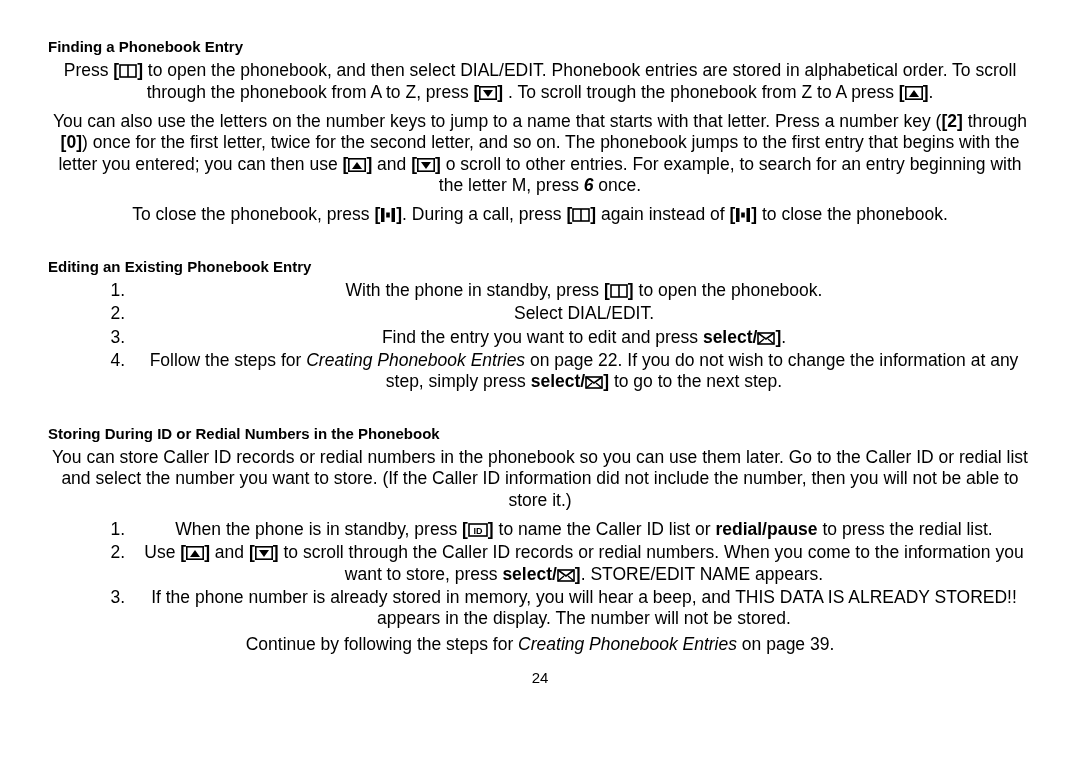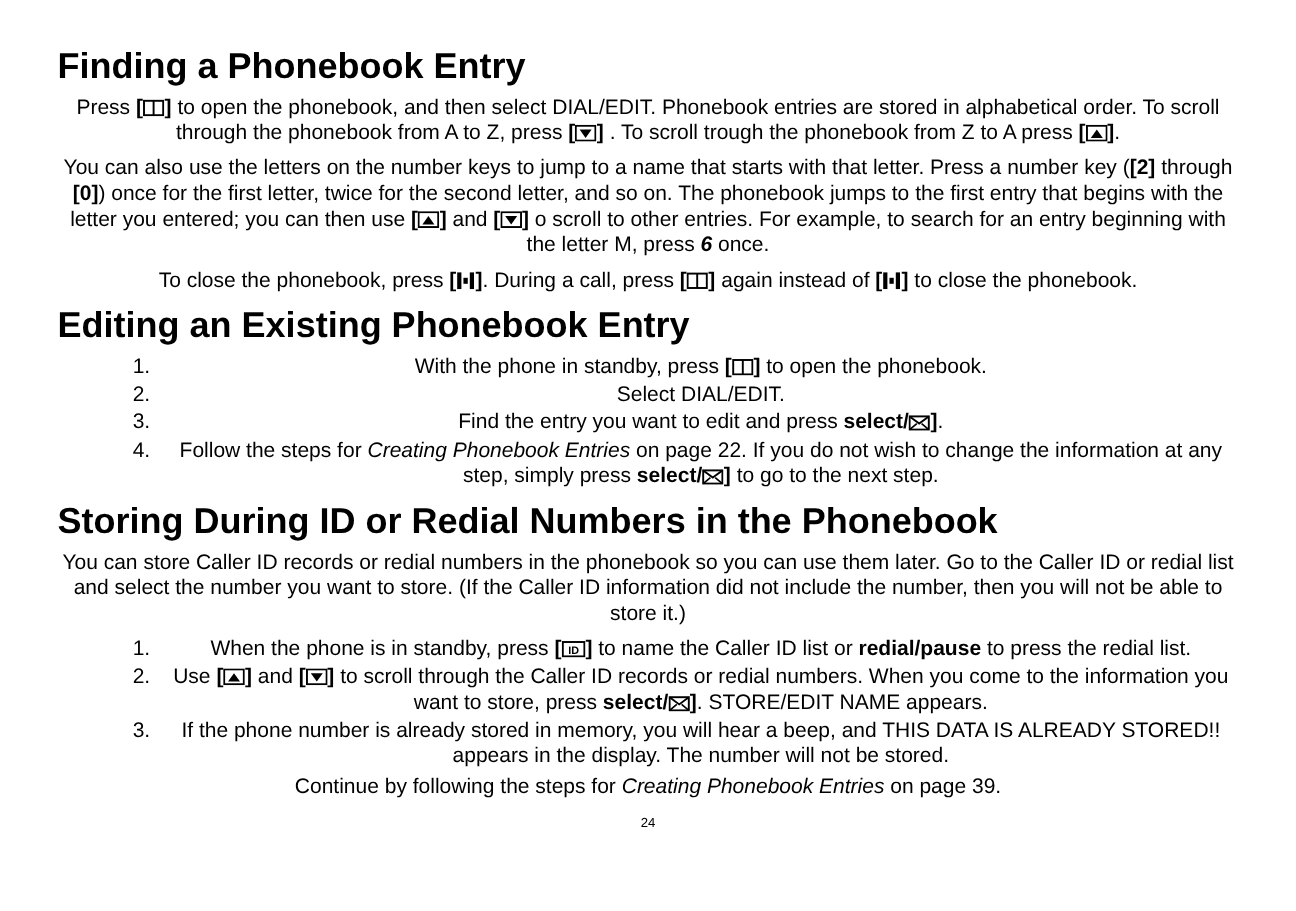--- a/index.html
+++ b/index.html
@@ -11,46 +11,46 @@
     width: 1080px;
     height: 759px;
     box-sizing: border-box;
     padding: 38px 48px 10px 48px;
     font-family: Arial, Helvetica, sans-serif;
     color: #000;
     font-size: 17.5px;
     line-height: 1.22;
   }
   h2 {
-    font-size: 30px;
+    font-size: 15px;
     font-weight: bold;
     margin: 0 0 4px 0;
     padding: 0;
   }
-  h2.gap-above { margin-top: 10px; }
+  h2.gap-above { margin-top: 32px; }
   p {
     margin: 0 0 8px 0;
     text-align: center;
   }
   ol {
     margin: 2px 0 4px 0;
     padding-left: 82px;
   }
   li {
     margin: 0 0 2px 0;
     padding-left: 6px;
     text-align: center;
   }
   .icon {
     display: inline-block;
     vertical-align: -2px;
   }
   .pagenum {
     text-align: center;
-    font-size: 11px;
+    font-size: 15px;
     margin-top: 14px;
   }
   b { font-weight: bold; }
   i { font-style: italic; }
   svg { vertical-align: -2px; }
 </style>
 </head>
 <body>
 
 <svg width="0" height="0" style="position:absolute">

